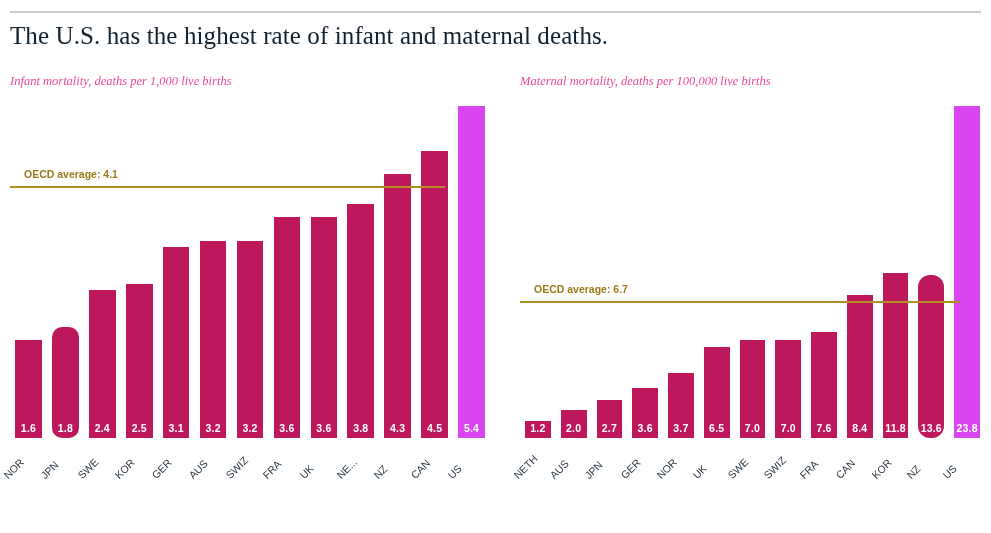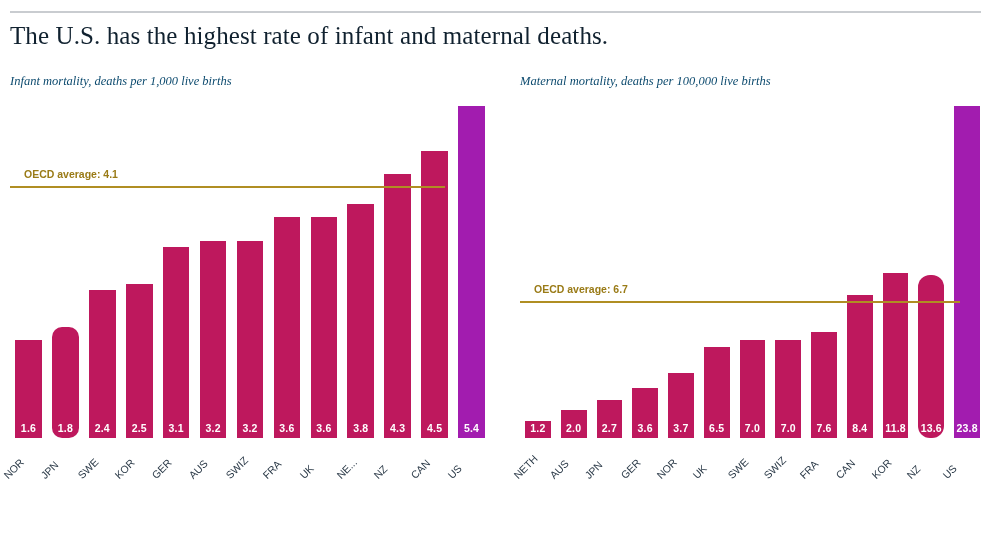--- a/index.html
+++ b/index.html
@@ -26,21 +26,21 @@
   }
 
   .panel { position: absolute; top: 74px; height: 440px; }
   .panel-left  { left: 10px;  width: 480px; }
   .panel-right { left: 520px; width: 465px; }
 
   .subtitle {
     font-family: "Liberation Serif", serif;
     font-style: italic;
     font-size: 12.5px;
-    color: #0c4a6e;
+    color: #ec4899;
     margin: 0 0 0 0;
     height: 18px;
   }
 
   .plot {
     position: relative;
     margin-top: 14px;
     height: 390px;
   }
 
@@ -53,21 +53,21 @@
     flex: 1 1 0;
     height: 100%;
     display: flex; flex-direction: column; justify-content: flex-end;
     align-items: center;
   }
   .bar {
     width: 72%;
     background: #be185d;
     position: relative;
   }
-  .bar.highlight { background: #a21caf; }
+  .bar.highlight { background: #d946ef; }
   .bar-value {
     position: absolute; left: 0; right: 0; bottom: 4px;
     text-align: center;
     color: #ffffff;
     font-size: 10.5px;
     font-weight: bold;
     letter-spacing: 0.2px;
   }
 
   .xlabels {

